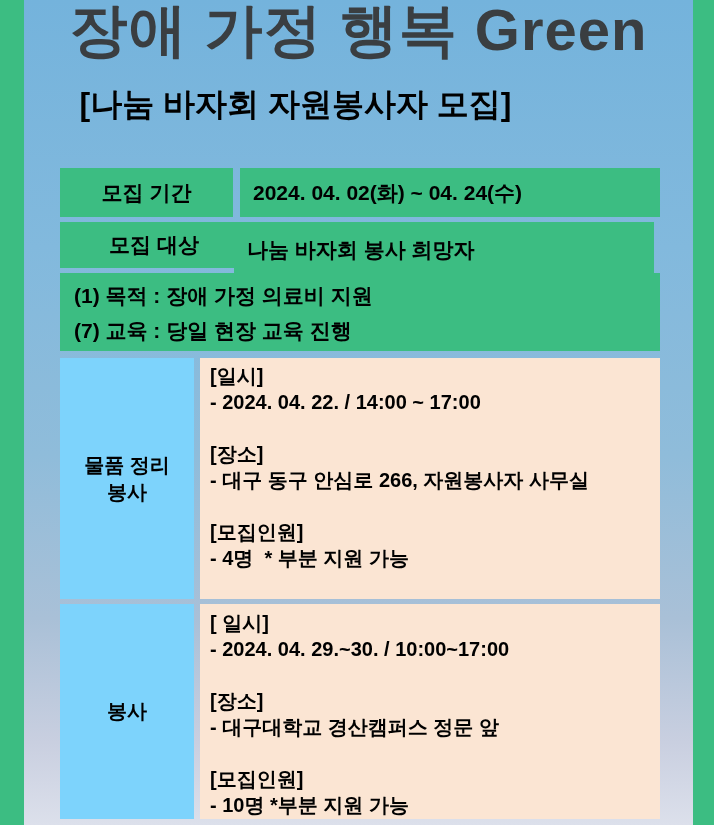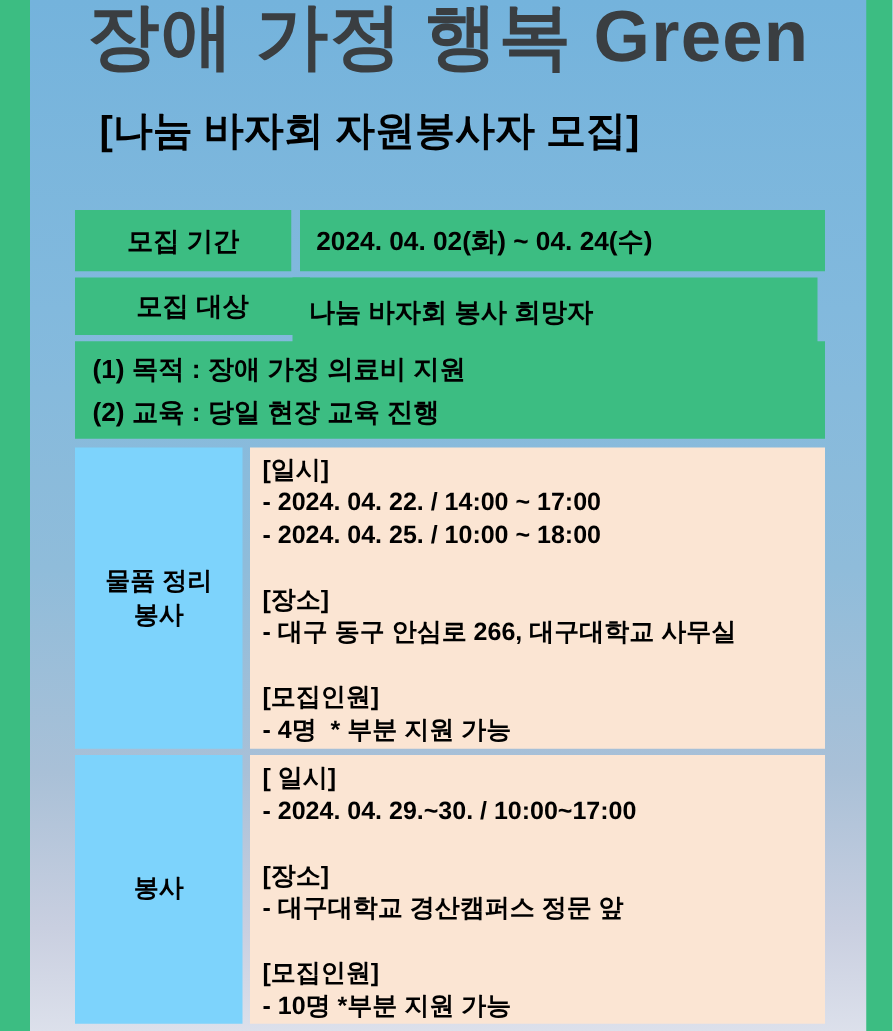--- a/index.html
+++ b/index.html
@@ -78,34 +78,33 @@
 <h1 class="abs title">장애 가정 행복  Green</h1>
 <h2 class="abs subtitle">[나눔 바자회 자원봉사자 모집]</h2>
 
 <div class="abs cell label r1l">모집 기간</div>
 <div class="abs cell value r1v">2024. 04. 02(화) ~ 04. 24(수)</div>
 <div class="abs cell label r2l">모집 대상</div>
 <div class="abs cell value r2v">나눔 바자회 봉사 희망자</div>
 
 <div class="abs notes">
   <div class="note-line">(1) 목적 : 장애 가정 의료비 지원</div>
-  <div class="note-line">(2) 교육 : 당일 현장 교육 진행</div>
+  <div class="note-line">(7) 교육 : 당일 현장 교육 진행</div>
 </div>
 
 <div class="abs sec-label s1l">
   <div>물품 정리</div>
   <div>봉사</div>
 </div>
 <div class="abs sec-details s1d">
   <div class="dline">[일시]</div>
   <div class="dline">- 2024. 04. 22. / 14:00 ~ 17:00</div>
-  <div class="dline">- 2024. 04. 25. / 10:00 ~ 18:00</div>
   <div class="dline"></div>
   <div class="dline">[장소]</div>
-  <div class="dline">- 대구 동구 안심로 266, 대구대학교 사무실</div>
+  <div class="dline">- 대구 동구 안심로 266, 자원봉사자 사무실</div>
   <div class="dline"></div>
   <div class="dline">[모집인원]</div>
   <div class="dline">- 4명  * 부분 지원 가능</div>
 </div>
 
 <div class="abs sec-label s2l">
   <div>봉사</div>
 </div>
 <div class="abs sec-details s2d">
   <div class="dline">[ 일시]</div>

